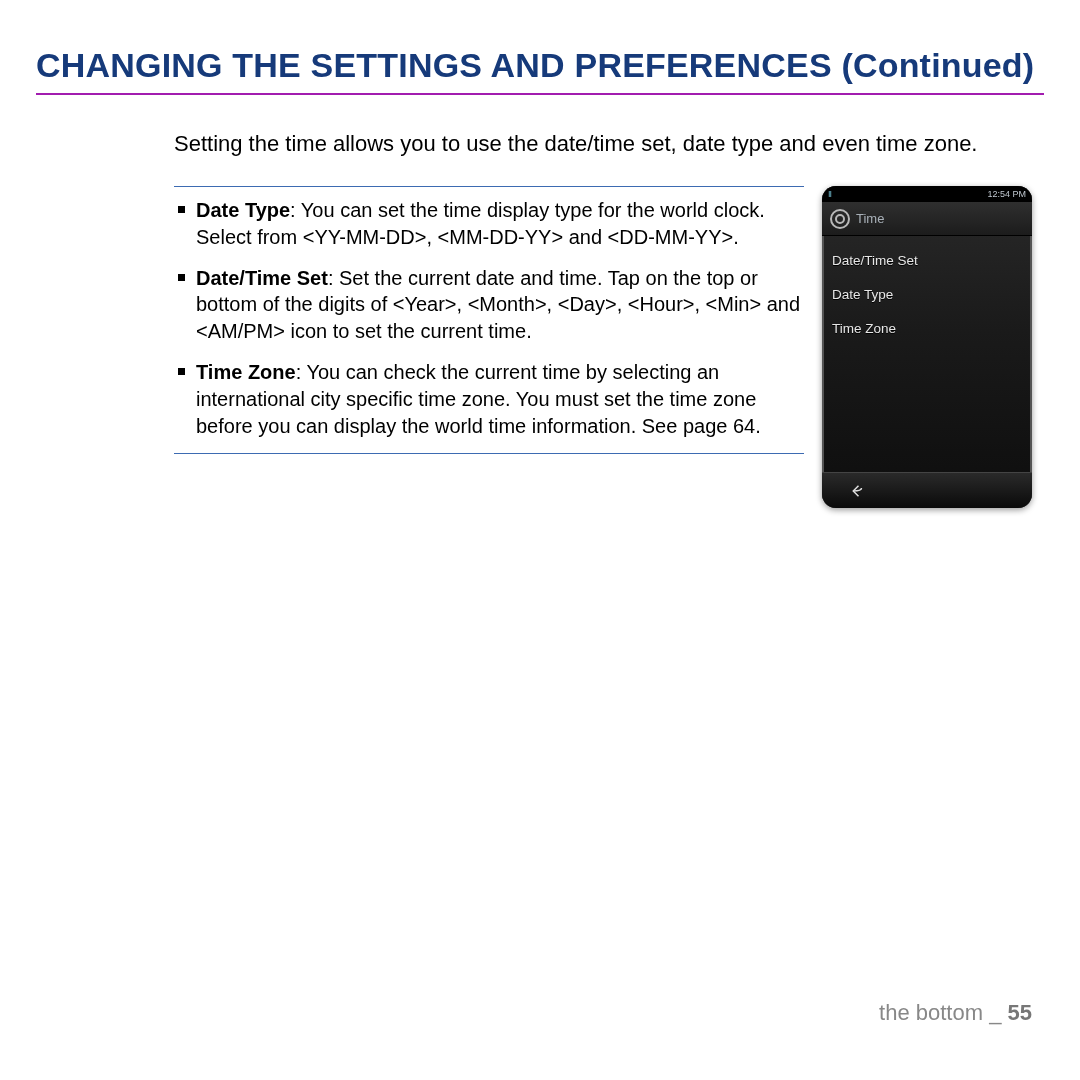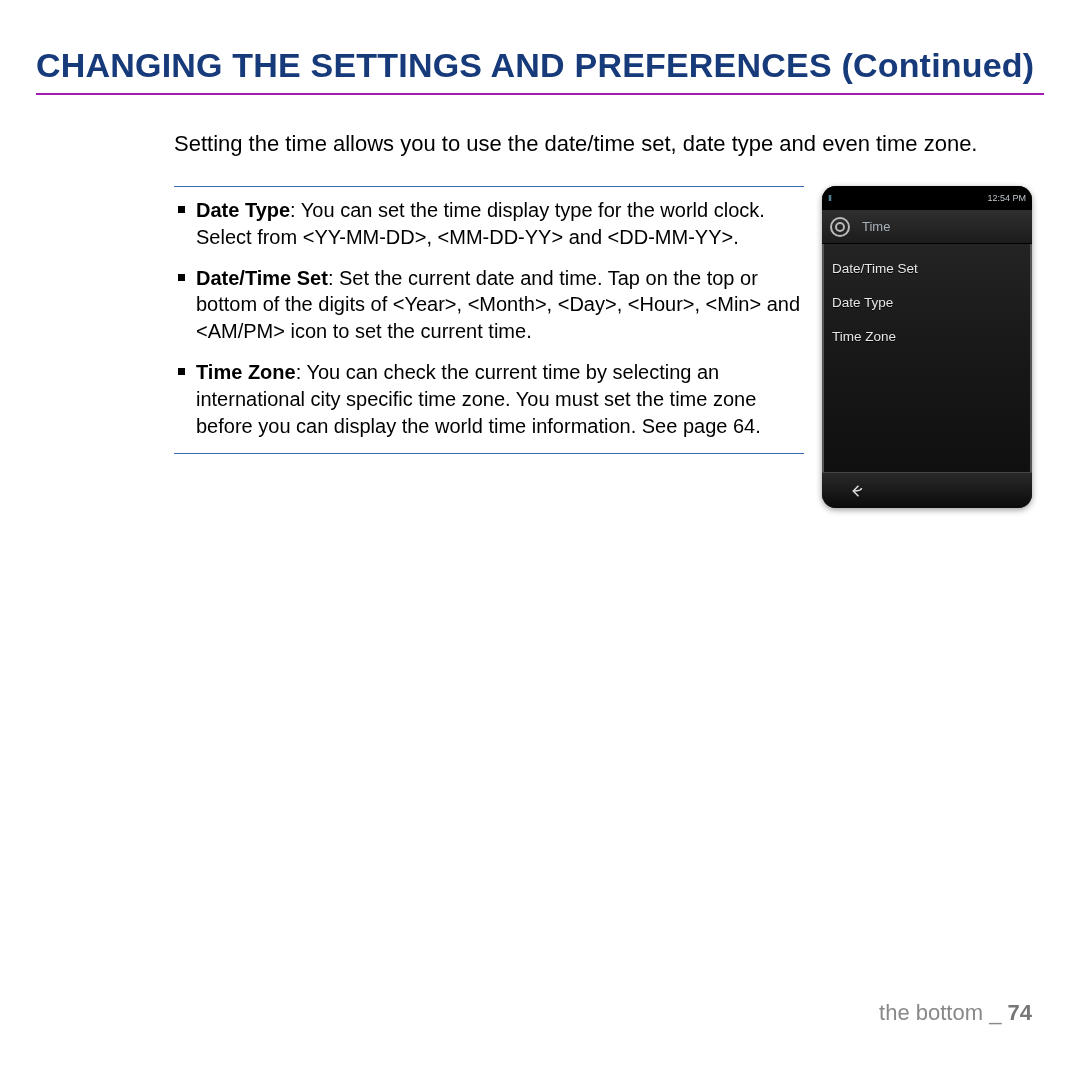--- a/index.html
+++ b/index.html
@@ -74,35 +74,35 @@
     height: 322px;
     border-radius: 14px;
     background: linear-gradient(180deg, #2a2a2a 0%, #1a1a1a 45%, #0d0d0d 100%);
     box-shadow: inset 0 0 0 2px #555, 0 2px 6px rgba(0,0,0,0.4);
     position: relative;
     overflow: hidden;
     color: #ddd;
     font-size: 13px;
   }
   .device-statusbar {
-    height: 24px;
+    height: 16px;
     background: #000;
     display: flex;
     justify-content: space-between;
     align-items: center;
     padding: 0 6px;
     font-size: 9px;
     color: #bfc7cf;
   }
   .device-statusbar .pause { color: #6fb7c9; font-size: 9px; letter-spacing: -1px; }
   .device-header {
     height: 34px;
     display: flex;
     align-items: center;
-    gap: 12px;
+    gap: 6px;
     padding: 0 8px;
     background: linear-gradient(180deg, #2f2f2f, #1c1c1c);
     border-bottom: 1px solid #000;
   }
   .gear {
     width: 20px; height: 20px; border-radius: 50%;
     border: 2px solid #b8b8b8;
     position: relative;
     display: inline-block;
   }
@@ -191,14 +191,14 @@
           <path d="M14 5 L7 12 L14 19"></path>
           <path d="M7 12 C 7 12, 18 12, 18 8"></path>
         </svg>
       </div>
     </div>
 
   </div>
 </div>
 
 <div class="footer">
-  <span>the bottom</span><span> _ </span><span class="pg">74</span>
+  <span>the bottom</span><span> _ </span><span class="pg">55</span>
 </div>
 
 </body></html>

